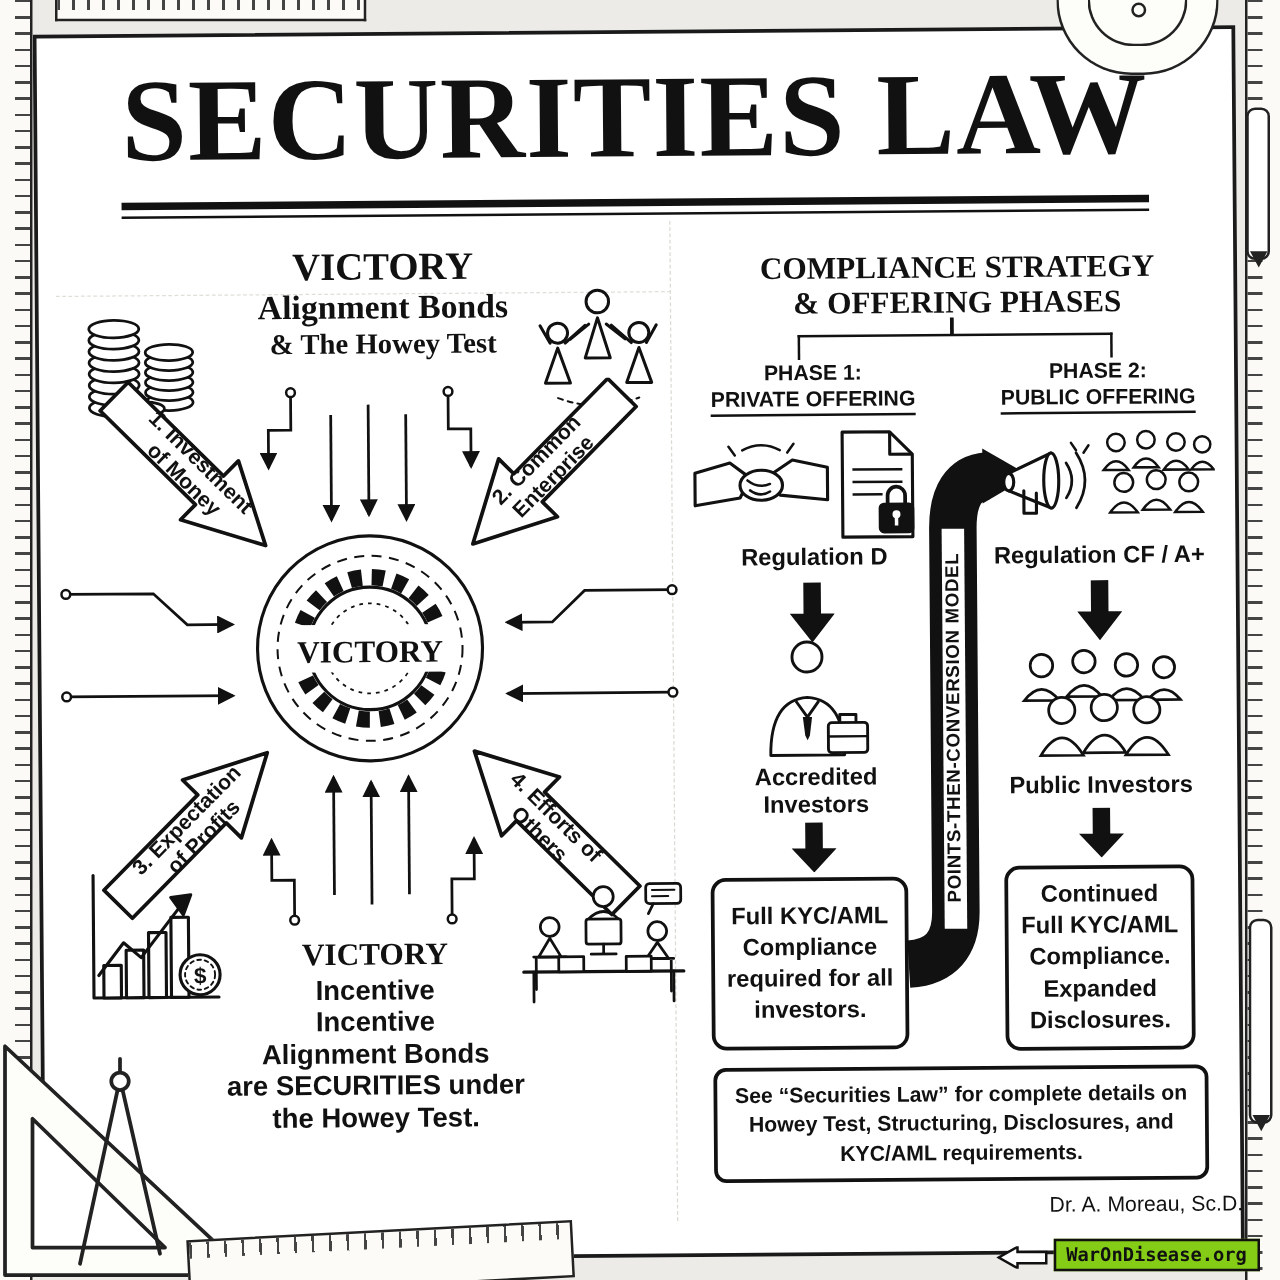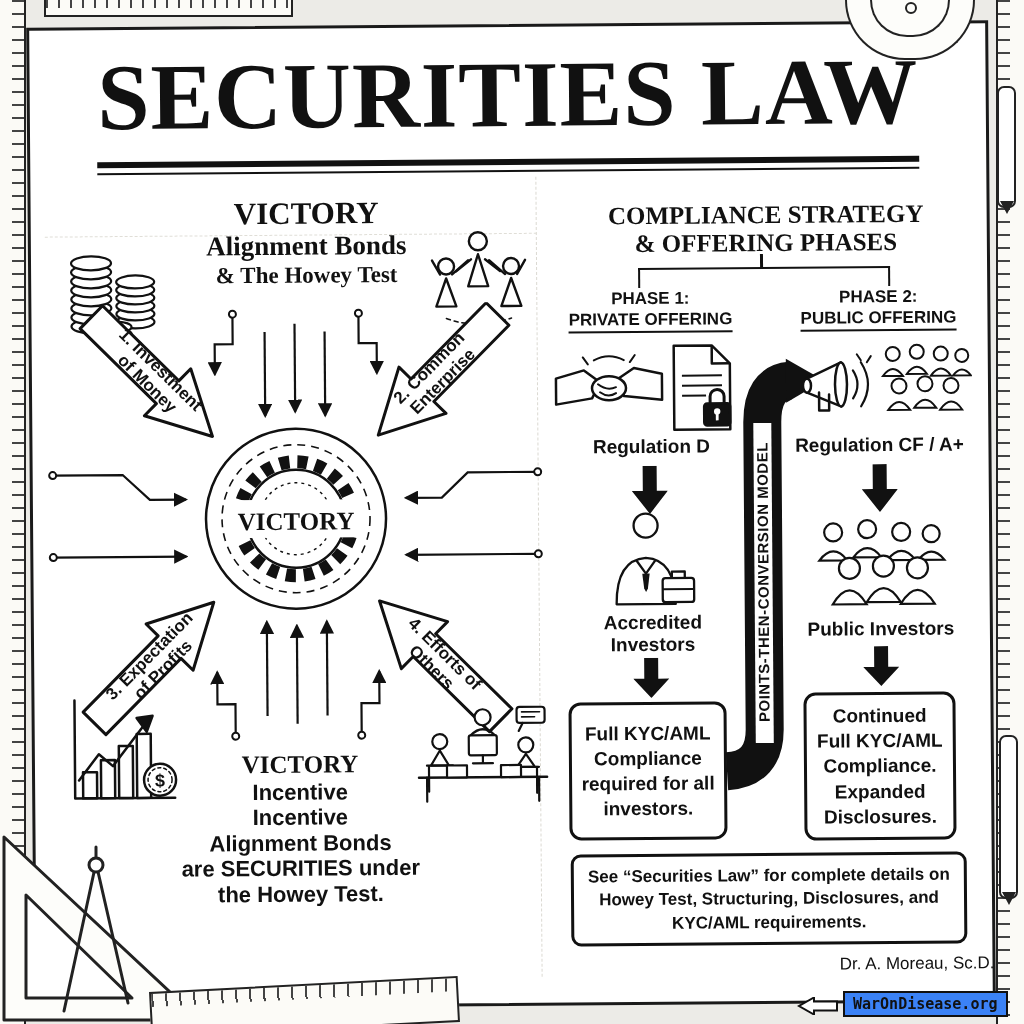--- a/index.html
+++ b/index.html
@@ -68,21 +68,21 @@
     display:flex;align-items:center;justify-content:center;text-align:center;
     font-weight:bold;font-size:19px;line-height:1.32;padding:6px 8px;box-sizing:border-box;}
   .note-box{left:535px;top:828px;width:396px;height:92px;border:3px solid #111;border-radius:10px;background:#fff;
     display:flex;align-items:center;justify-content:center;text-align:center;
     font-weight:bold;font-size:17px;line-height:1.36;padding:4px 12px;box-sizing:border-box;}
   .credit{left:700px;top:930px;width:258px;text-align:right;font-size:17px;}
   .conv-text{left:716px;top:398px;width:28px;height:318px;
     writing-mode:vertical-rl;transform:rotate(180deg);
     font-weight:bold;font-size:15px;letter-spacing:0.5px;line-height:28px;text-align:center;white-space:nowrap;}
 
-  .watermark{left:843px;top:991px;background:#3b82f6;border:2.5px solid #111;padding:2px 8px;
+  .watermark{left:843px;top:991px;background:#84cc16;border:2.5px solid #111;padding:2px 8px;
     font-family:"DejaVu Sans Mono",monospace;font-weight:bold;font-size:15px;z-index:4;}
   .back-arrow{left:797px;top:997px;z-index:4;}
   .tri-decor{left:0;top:833px;z-index:3;}
 </style>
 </head>
 <body>
 
 <div class="abs ruler-left">
     <div class="ticks"></div>
   </div>

